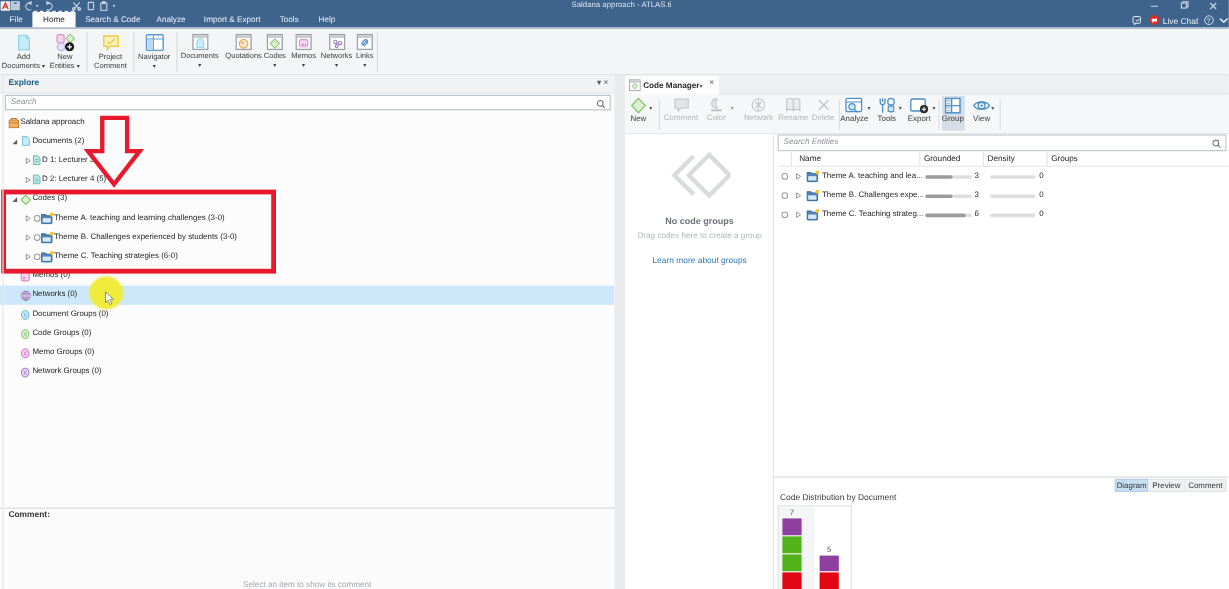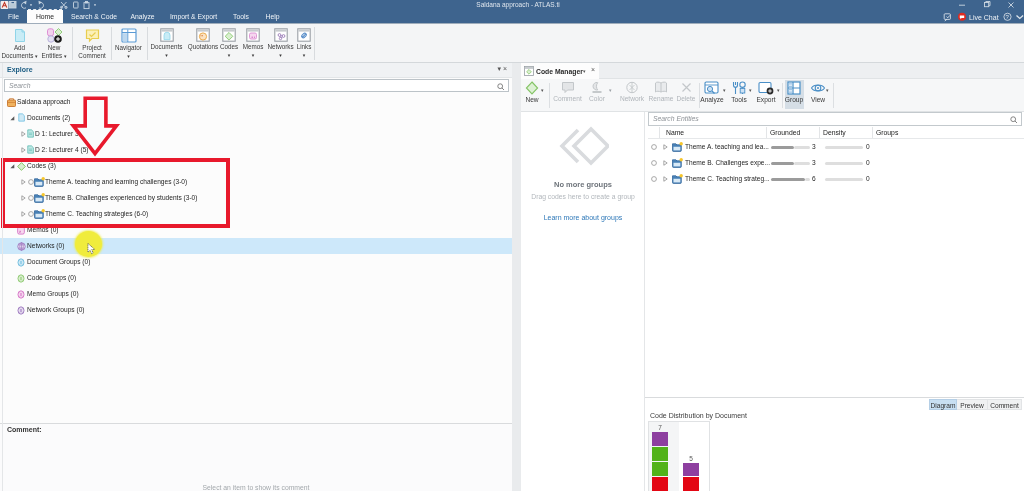--- a/index.html
+++ b/index.html
@@ -473,21 +473,21 @@
       <span class="abs" style="left:305px;top:8px;font-size:5px;color:#555">▾</span>
       <div class="tb-sep" style="left:312px"></div>
     </div>
     <div id="cm-side">
       <svg class="abs" style="left:36px;top:14px" width="52" height="40" viewBox="0 0 52 40">
         <g fill="none" stroke="#d9dbde" stroke-width="3.6">
           <path d="M21 4 L5 20 L21 36"></path>
           <path d="M34 3 L51 20 L34 37 L17 20 Z"></path>
         </g>
       </svg>
-      <div class="abs" style="left:0;top:68px;width:124px;text-align:center;font-size:7.5px;font-weight:bold;color:#6d737a">No more groups</div>
+      <div class="abs" style="left:0;top:68px;width:124px;text-align:center;font-size:7.5px;font-weight:bold;color:#6d737a">No code groups</div>
       <div class="abs" style="left:0;top:81px;width:124px;text-align:center;font-size:6.8px;color:#b2b7bc">Drag codes here to create a group</div>
       <div class="abs" style="left:0;top:102px;width:124px;text-align:center;font-size:7px;color:#2e78b8">Learn more about groups</div>
     </div>
     <div id="cm-table">
       <div class="abs" style="left:3px;top:0;width:374px;height:14px;background:#fff;border:1px solid #c3c9cd">
         <span class="abs" style="left:4px;top:2px;font-size:6.8px;font-style:italic;color:#8d9297">Search Entities</span>
         <svg class="abs" style="right:3px;top:2.5px" width="8" height="8" viewBox="0 0 8 8">
             <circle cx="3.2" cy="3.2" r="2.4" fill="none" stroke="#777" stroke-width="0.9"></circle>
             <path d="M5 5 l2 2" stroke="#777" stroke-width="0.9"></path>
           </svg>

